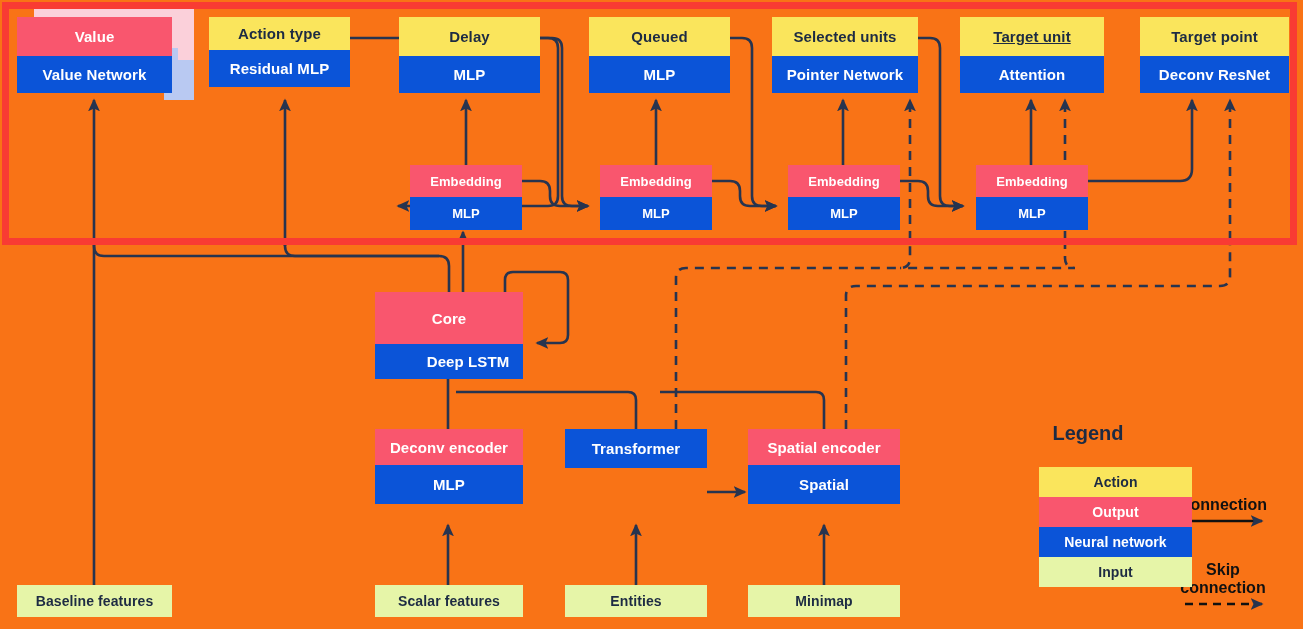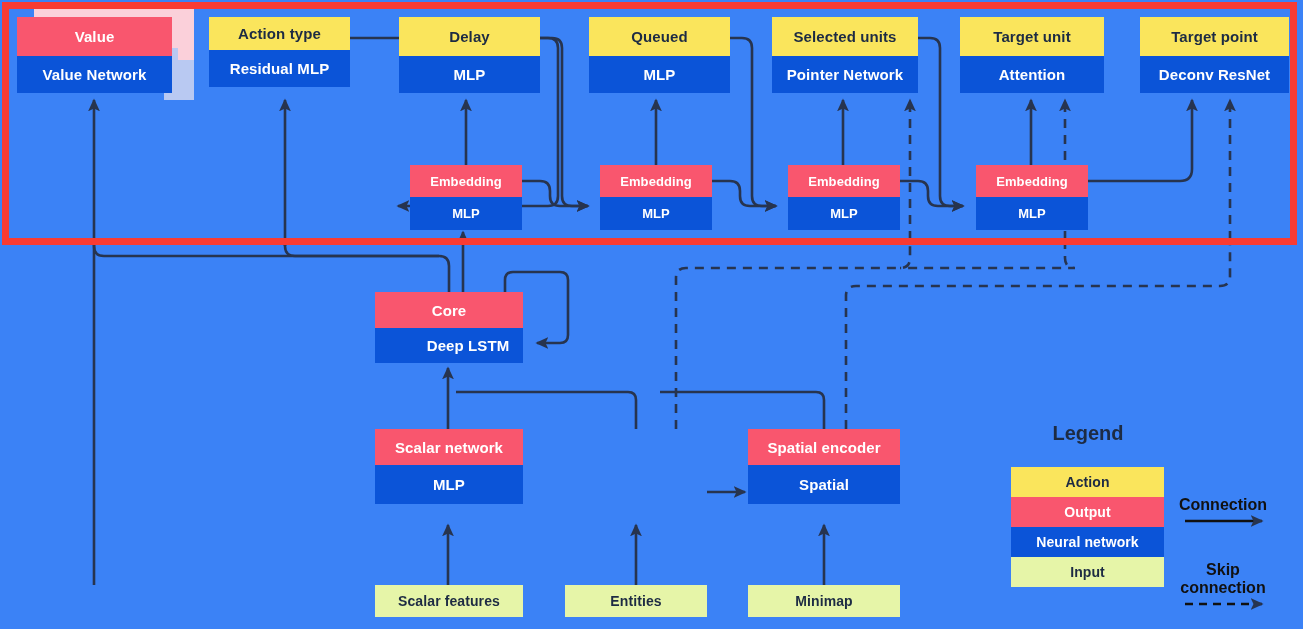--- a/index.html
+++ b/index.html
@@ -1,37 +1,37 @@
 <!DOCTYPE html>
 <html><head>
 <meta charset="utf-8">
 <title>AlphaStar Architecture Diagram</title>
 <style>
   html,body{margin:0;padding:0;background:#ffffff;}
   body{width:1303px;height:629px;font-family:"Liberation Sans",sans-serif;overflow:hidden;}
-  #stage{position:relative;width:1303px;height:629px;background:#3b82f6;}
+  #stage{position:relative;width:1303px;height:629px;background:#f97316;}
   svg#wires{position:absolute;left:0;top:0;width:1303px;height:629px;pointer-events:none;}
 
   .node{position:absolute;box-sizing:border-box;}
   .seg{display:flex;align-items:center;justify-content:center;box-sizing:border-box;
        font-size:15px;font-weight:700;letter-spacing:.1px;line-height:1;white-space:nowrap;}
   .seg.action{background:#FAE55C;color:#1d2b43;}
   .seg.output{background:#F9566E;color:#ffffff;}
   .seg.nn{background:#0B54D8;color:#ffffff;}
   .seg.input{background:#E6F5A8;color:#1d2b43;}
 
   .ghost{position:absolute;z-index:0;}
   .ghost .g1{position:absolute;background:#FBD0DA;}
   .ghost .g2{position:absolute;background:#B9C9F2;}
 
   .redbox{position:absolute;left:2px;top:2px;width:1295px;height:243px;
           border:7px solid #F93B33;box-sizing:border-box;z-index:6;pointer-events:none;}
 
   .legend-title{position:absolute;font-size:20px;font-weight:700;color:#1d2b43;}
-  .legend-stack{position:absolute;}
+  .legend-stack{position:absolute;margin-left:28px;}
   .legend-stack .seg{font-size:14px;}
   .lg-label{position:absolute;font-size:16px;font-weight:700;color:#111;text-align:center;}
 </style>
 </head>
 <body>
 
 <div id="stage">
 
   <div class="ghost" style="left:14px;top:8px;width:180px;height:92px;">
     <div class="g1" style="left:20px;top:0;width:160px;height:52px;"></div>
@@ -136,21 +136,21 @@
     <div class="seg action" style="height:39px;">Queued</div>
     <div class="seg nn" style="height:37px;">MLP</div>
   </div>
 
   <div class="node" style="left:772px;top:17px;width:146px;z-index:4;">
     <div class="seg action" style="height:39px;">Selected units</div>
     <div class="seg nn" style="height:37px;">Pointer Network</div>
   </div>
 
   <div class="node" style="left:960px;top:17px;width:144px;z-index:4;">
-    <div class="seg action" style="height:39px;">Target unit</div>
+    <div class="seg action" style="height:39px;text-decoration:underline;">Target unit</div>
     <div class="seg nn" style="height:37px;">Attention</div>
   </div>
 
   <div class="node" style="left:1140px;top:17px;width:149px;z-index:4;">
     <div class="seg action" style="height:39px;">Target point</div>
     <div class="seg nn" style="height:37px;">Deconv ResNet</div>
   </div>
 
   <div class="node" style="left:410px;top:165px;width:112px;z-index:4;">
     <div class="seg output" style="height:32px;font-size:13px;">Embedding</div>
@@ -166,37 +166,41 @@
     <div class="seg output" style="height:32px;font-size:13px;">Embedding</div>
     <div class="seg nn" style="height:33px;font-size:13px;">MLP</div>
   </div>
 
   <div class="node" style="left:976px;top:165px;width:112px;z-index:4;">
     <div class="seg output" style="height:32px;font-size:13px;">Embedding</div>
     <div class="seg nn" style="height:33px;font-size:13px;">MLP</div>
   </div>
 
   <div class="node" style="left:375px;top:292px;width:148px;z-index:4;">
-    <div class="seg output" style="height:36px;">Core</div>
+    <div class="seg output" style="height:52px;">Core</div>
     <div class="seg nn" style="height:35px;padding-left:38px;">Deep LSTM</div>
   </div>
 
   <div class="node" style="left:375px;top:429px;width:148px;z-index:4;">
-    <div class="seg output" style="height:36px;">Scalar network</div>
+    <div class="seg output" style="height:36px;">Deconv encoder</div>
     <div class="seg nn" style="height:39px;">MLP</div>
   </div>
 
   <div class="node" style="left:565px;top:429px;width:142px;z-index:4;">
+    <div class="seg nn" style="height:39px;">Transformer</div>
   </div>
 
   <div class="node" style="left:748px;top:429px;width:152px;z-index:4;">
     <div class="seg output" style="height:36px;">Spatial encoder</div>
     <div class="seg nn" style="height:39px;">Spatial</div>
   </div>
 
+  <div class="node" style="left:17px;top:585px;width:155px;z-index:4;">
+    <div class="seg input" style="height:32px;font-size:14px;">Baseline features</div>
+  </div>
   <div class="node" style="left:375px;top:585px;width:148px;z-index:4;">
     <div class="seg input" style="height:32px;font-size:14px;">Scalar features</div>
   </div>
   <div class="node" style="left:565px;top:585px;width:142px;z-index:4;">
     <div class="seg input" style="height:32px;font-size:14px;">Entities</div>
   </div>
   <div class="node" style="left:748px;top:585px;width:152px;z-index:4;">
     <div class="seg input" style="height:32px;font-size:14px;">Minimap</div>
   </div>
 

